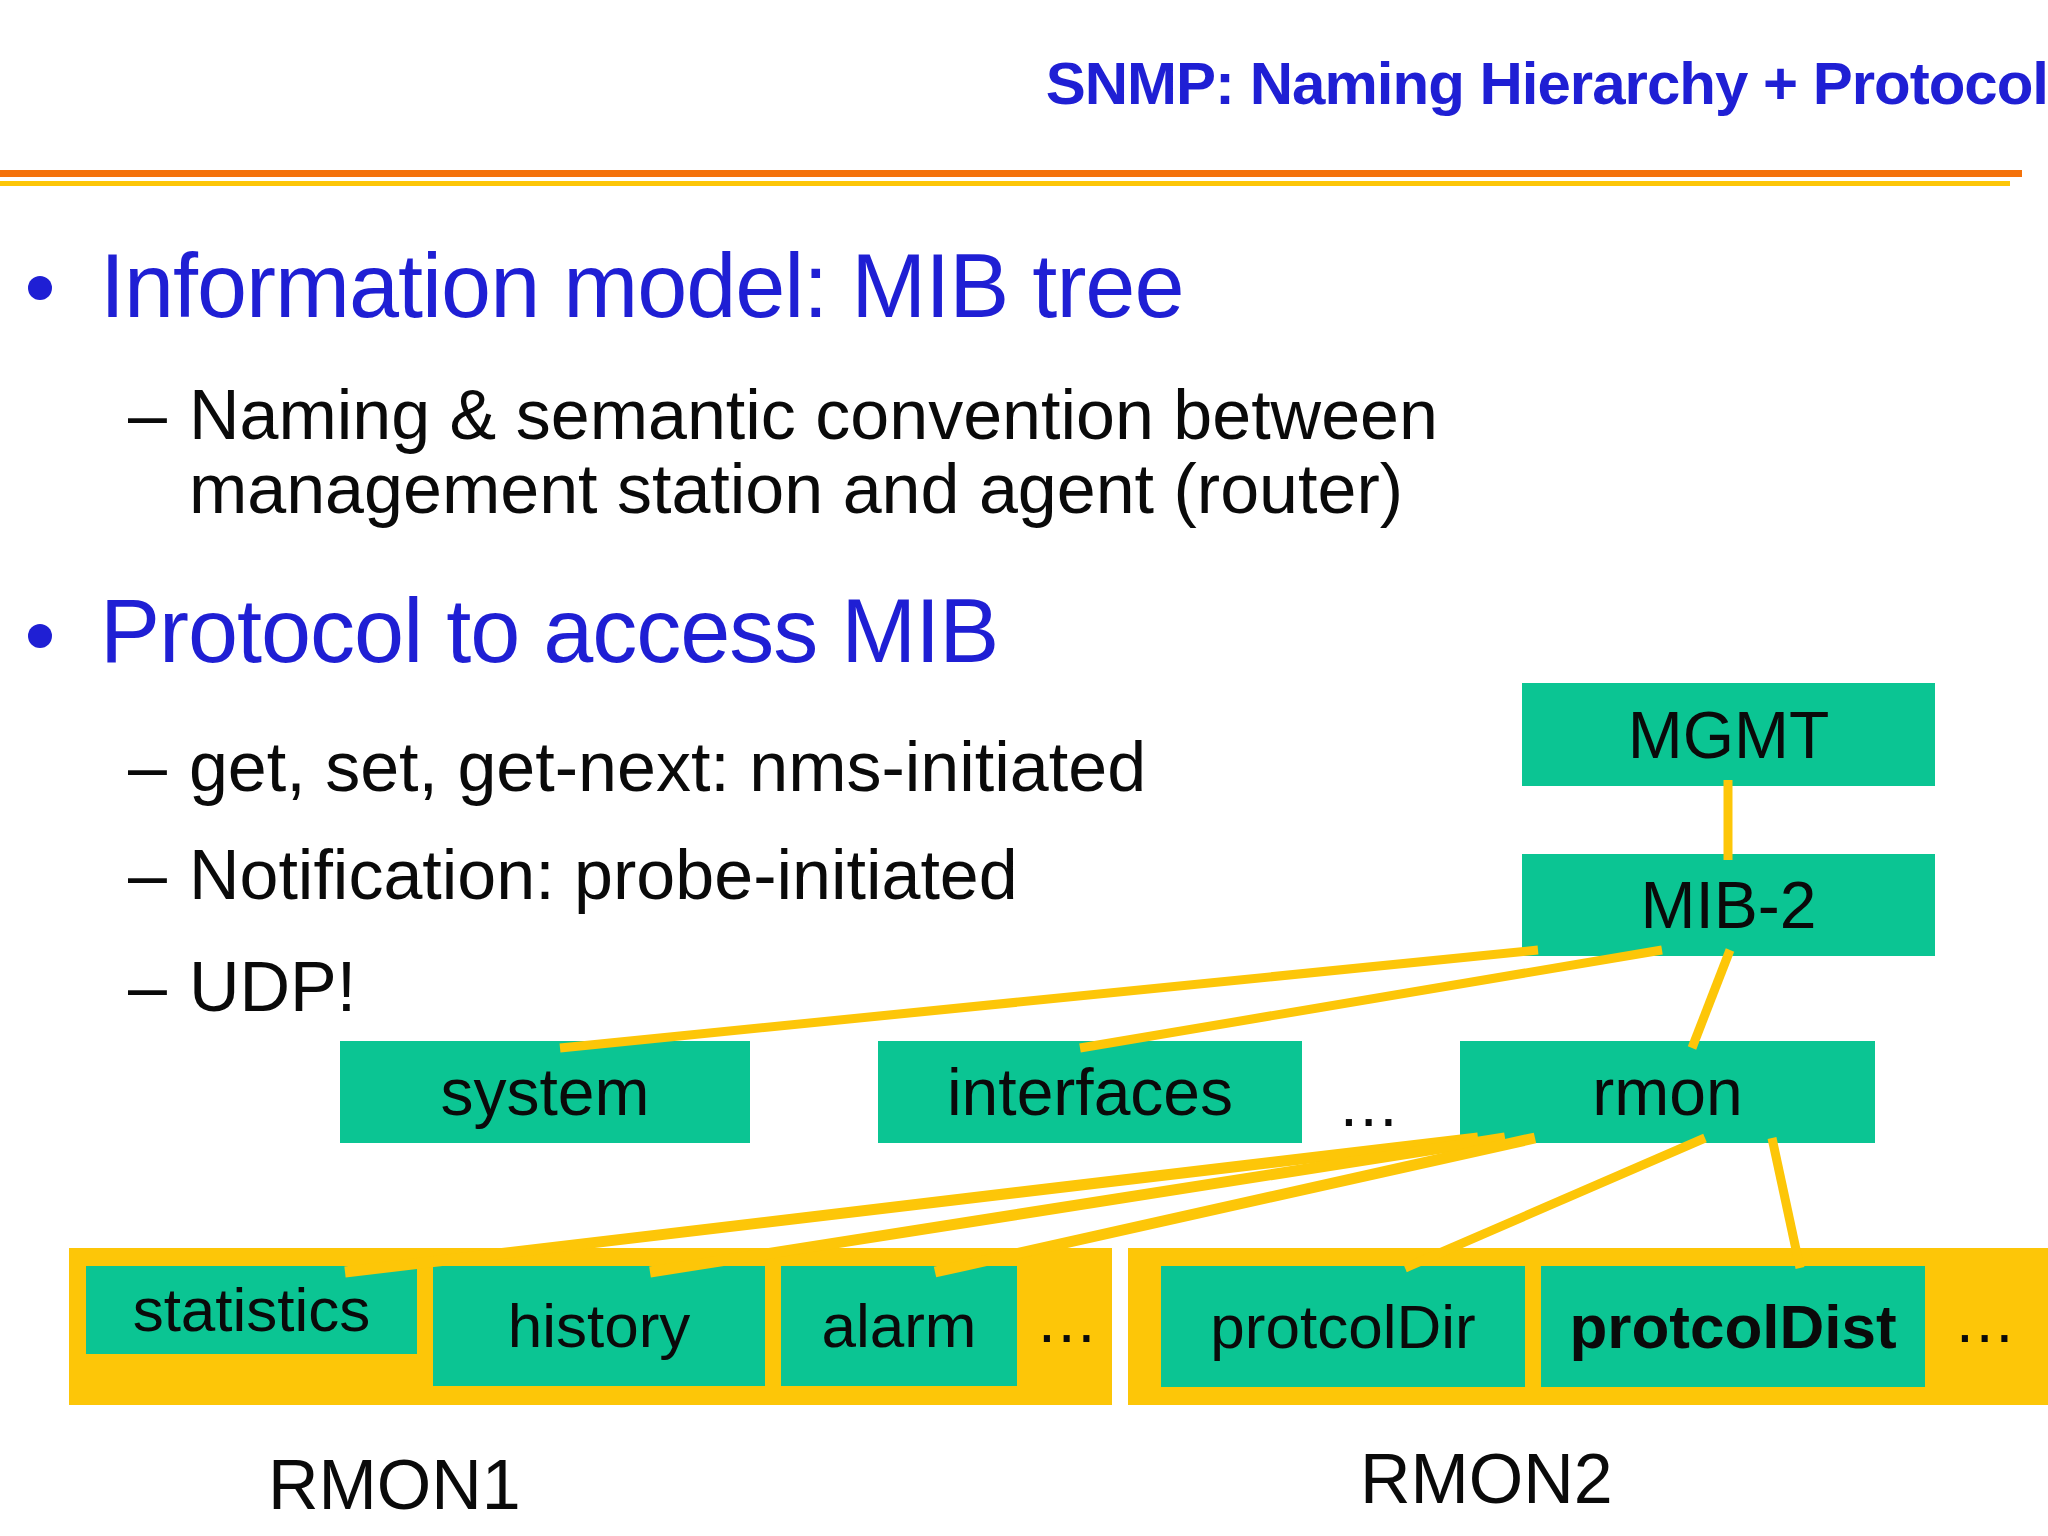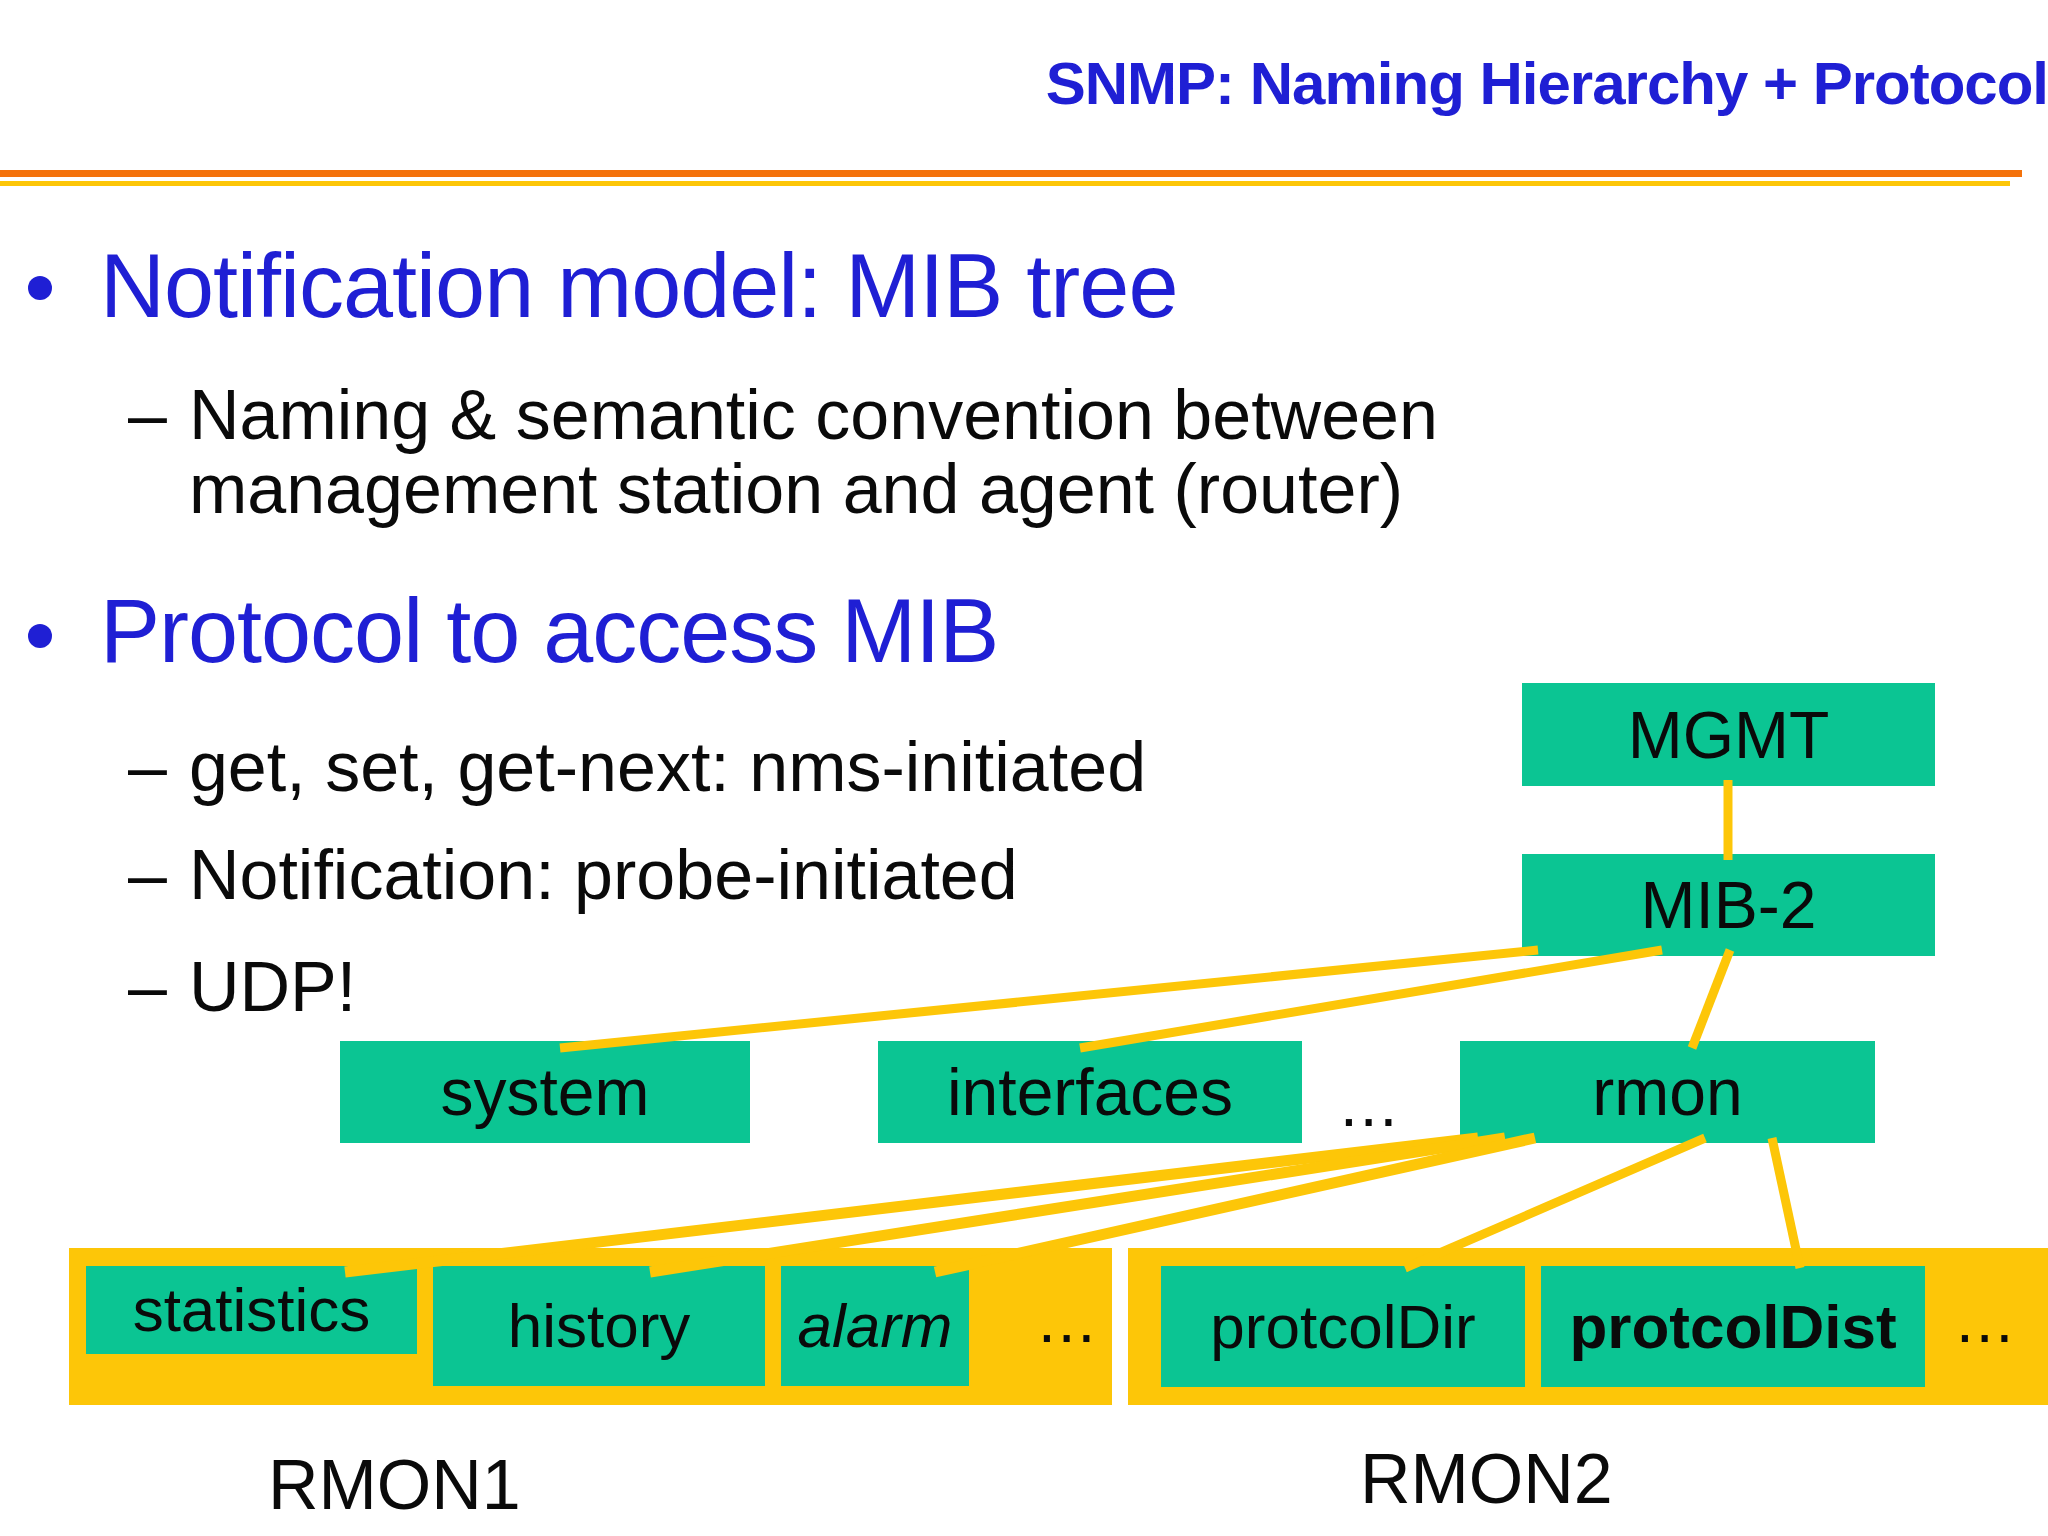--- a/index.html
+++ b/index.html
@@ -49,21 +49,21 @@
     font-size:66px; line-height:1; white-space:nowrap;
   }
   .n-mgmt       { left:1522px; top:683px;  width:413px; height:103px; }
   .n-mib2       { left:1522px; top:854px;  width:413px; height:102px; }
   .n-system     { left:340px;  top:1041px; width:410px; height:102px; }
   .n-interfaces { left:878px;  top:1041px; width:424px; height:102px; }
   .n-rmon       { left:1460px; top:1041px; width:415px; height:102px; }
   .n-small { font-size:62px; }
   .n-statistics  { left:86px;   top:1266px; width:331px; height:88px; }
   .n-history     { left:433px;  top:1266px; width:332px; height:120px; }
-  .n-alarm       { left:781px;  top:1266px; width:188px; height:120px;font-style:italic; }
+  .n-alarm       { left:781px;  top:1266px; width:236px; height:120px; }
   .n-protcolDir  { left:1161px; top:1266px; width:364px; height:121px; }
   .n-protcolDist { left:1541px; top:1266px; width:384px; height:121px;font-weight:bold; }
 
   .dots { font-size:64px; line-height:1; color:#0a0a0a; z-index:2; letter-spacing:2px; }
   .dots-mid   { left:1340px; top:1072px; }
   .dots-rmon1 { left:1038px; top:1288px; }
   .dots-rmon2 { left:1956px; top:1288px; }
 
   .group-label { font-size:70px; line-height:1; color:#0a0a0a; }
   .lbl-rmon1 { left:268px;  top:1450px; }
@@ -72,21 +72,21 @@
   svg.edges { left:0; top:0; z-index:3; pointer-events:none; }
 </style>
 </head>
 <body>
 
 <div class="abs slide-title">SNMP: Naming Hierarchy + Protocol</div>
 <div class="abs rule-orange"></div>
 <div class="abs rule-yellow"></div>
 
 <div class="abs bullet-dot dot1"></div>
-<div class="abs bullet-label b1">Notification model: MIB tree</div>
+<div class="abs bullet-label b1">Information model: MIB tree</div>
 <div class="abs sub s1">
   <span class="dash">–</span>
   <span class="lines">
     <span style="display:block">Naming &amp; semantic convention between</span>
     <span style="display:block">management station and agent (router)</span>
   </span>
 </div>
 
 <div class="abs bullet-dot dot2"></div>
 <div class="abs bullet-label b2">Protocol to access MIB</div>

